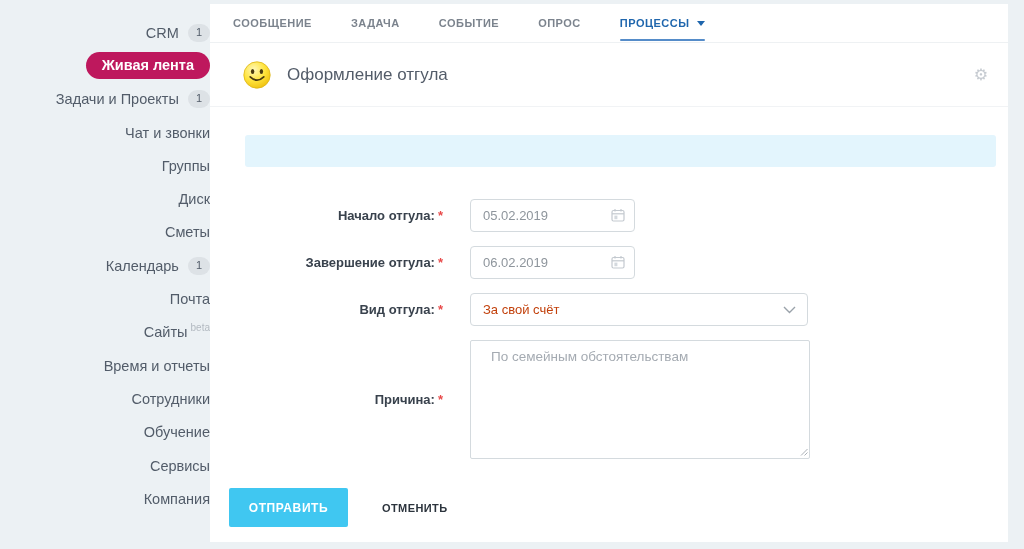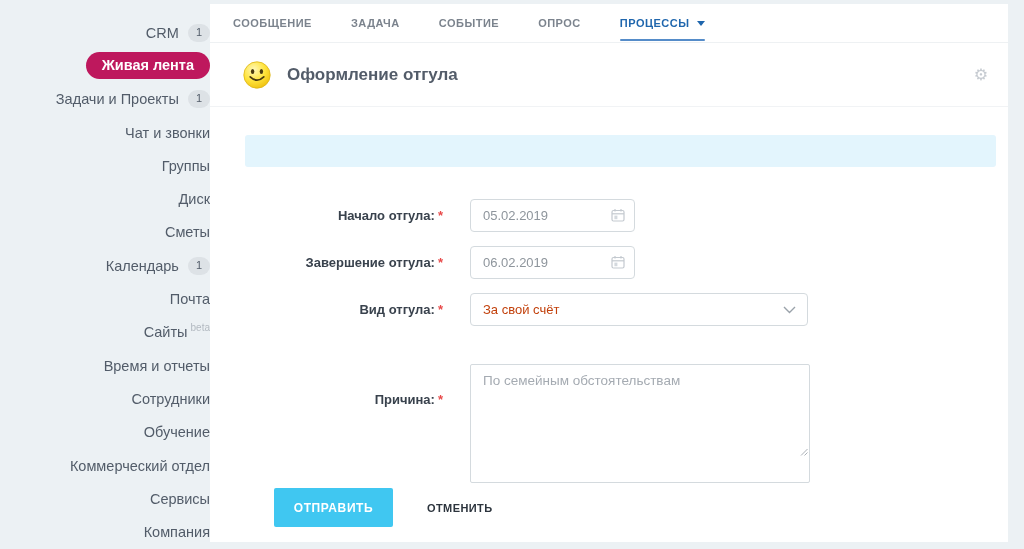--- a/index.html
+++ b/index.html
@@ -41,21 +41,21 @@
     background:#558cc9; border-radius:1px;
   }
   .caret {
     width:0; height:0; border-left:4px solid transparent; border-right:4px solid transparent;
     border-top:5px solid #1f66ad; margin-left:7px;
   }
 
   
   .form-header { height:64px; display:flex; align-items:center; padding:0 20px 0 33px; border-bottom:1px solid #f1f3f5; }
   .smiley { width:28px; height:28px; flex:0 0 auto; }
-  .form-title { font-size:17px; font-weight:bold; color:#535c69; margin-left:16px; }
+  .form-title { font-size:17px; font-weight:normal; color:#535c69; margin-left:16px; }
   .gear { margin-left:auto; font-family:"DejaVu Sans", sans-serif; font-size:16px; color:#c6cbd1; cursor:pointer; line-height:1; }
 
   
   .banner { margin:28px 12px 0 35px; height:32px; background:#e3f5fd; border-radius:3px; }
 
   
   .form-rows { margin-top:32px; }
   .frow { display:flex; align-items:center; margin-bottom:14px; }
   .flabel { width:233px; text-align:right; font-size:13px; font-weight:bold; color:#39424d; flex:0 0 auto; }
   .req { color:#e84a4a; margin-left:3px; font-weight:bold; }
@@ -71,31 +71,31 @@
   .select-box {
     width:338px; height:33px; border:1px solid #d4dade; border-radius:4px;
     display:flex; align-items:center; padding:0 30px 0 12px;
     font-size:13px; color:#c2410c; cursor:pointer; background:#fff;
   }
   .chev-icon { position:absolute; right:12px; top:13px; }
 
   .ta-wrap { width:340px; height:119px; }
   .reason-ta {
     width:340px; height:119px; border:1px solid #d4dade; border-radius:2px;
-    padding:8px 12px; font-family:inherit; font-size:13.5px; color:#535c69;
-    resize:none; outline:none; display:block;margin-top:24px;
+    padding:8px 20px; font-family:inherit; font-size:13.5px; color:#535c69;
+    resize:none; outline:none; display:block;
   }
   .reason-ta::placeholder { color:#a5abb2; opacity:1; }
   .resize-handle { position:absolute; right:2px; bottom:3px; pointer-events:none; }
 
   
   .btn-row { margin-top:29px; padding-left:19px; display:flex; align-items:center; }
   .btn-submit {
     width:119px; height:39px; background:#40c7f1; border:none; border-radius:2px;
-    color:#ffffff; font-family:inherit; font-size:12px; font-weight:bold; letter-spacing:0.6px; cursor:pointer;margin-left:45px;
+    color:#ffffff; font-family:inherit; font-size:12px; font-weight:bold; letter-spacing:0.6px; cursor:pointer;
   }
   .btn-cancel {
     margin-left:34px; background:none; border:none; font-family:inherit;
     font-size:11px; font-weight:bold; letter-spacing:0.4px; color:#2c343d; cursor:pointer;
   }
 </style>
 </head>
 <body>
 
 <nav class="sidebar">
@@ -134,23 +134,20 @@
     <span class="sup-beta">beta</span>
   </div>
   <div class="side-item">
     <span>Время и отчеты</span>
   </div>
   <div class="side-item">
     <span>Сотрудники</span>
   </div>
   <div class="side-item">
     <span>Обучение</span>
-  </div>
-  <div class="side-item">
-    <span>Коммерческий отдел</span>
   </div>
   <div class="side-item">
     <span>Сервисы</span>
   </div>
   <div class="side-item">
     <span>Компания</span>
   </div>
 </nav>
 
 <main class="panel">

